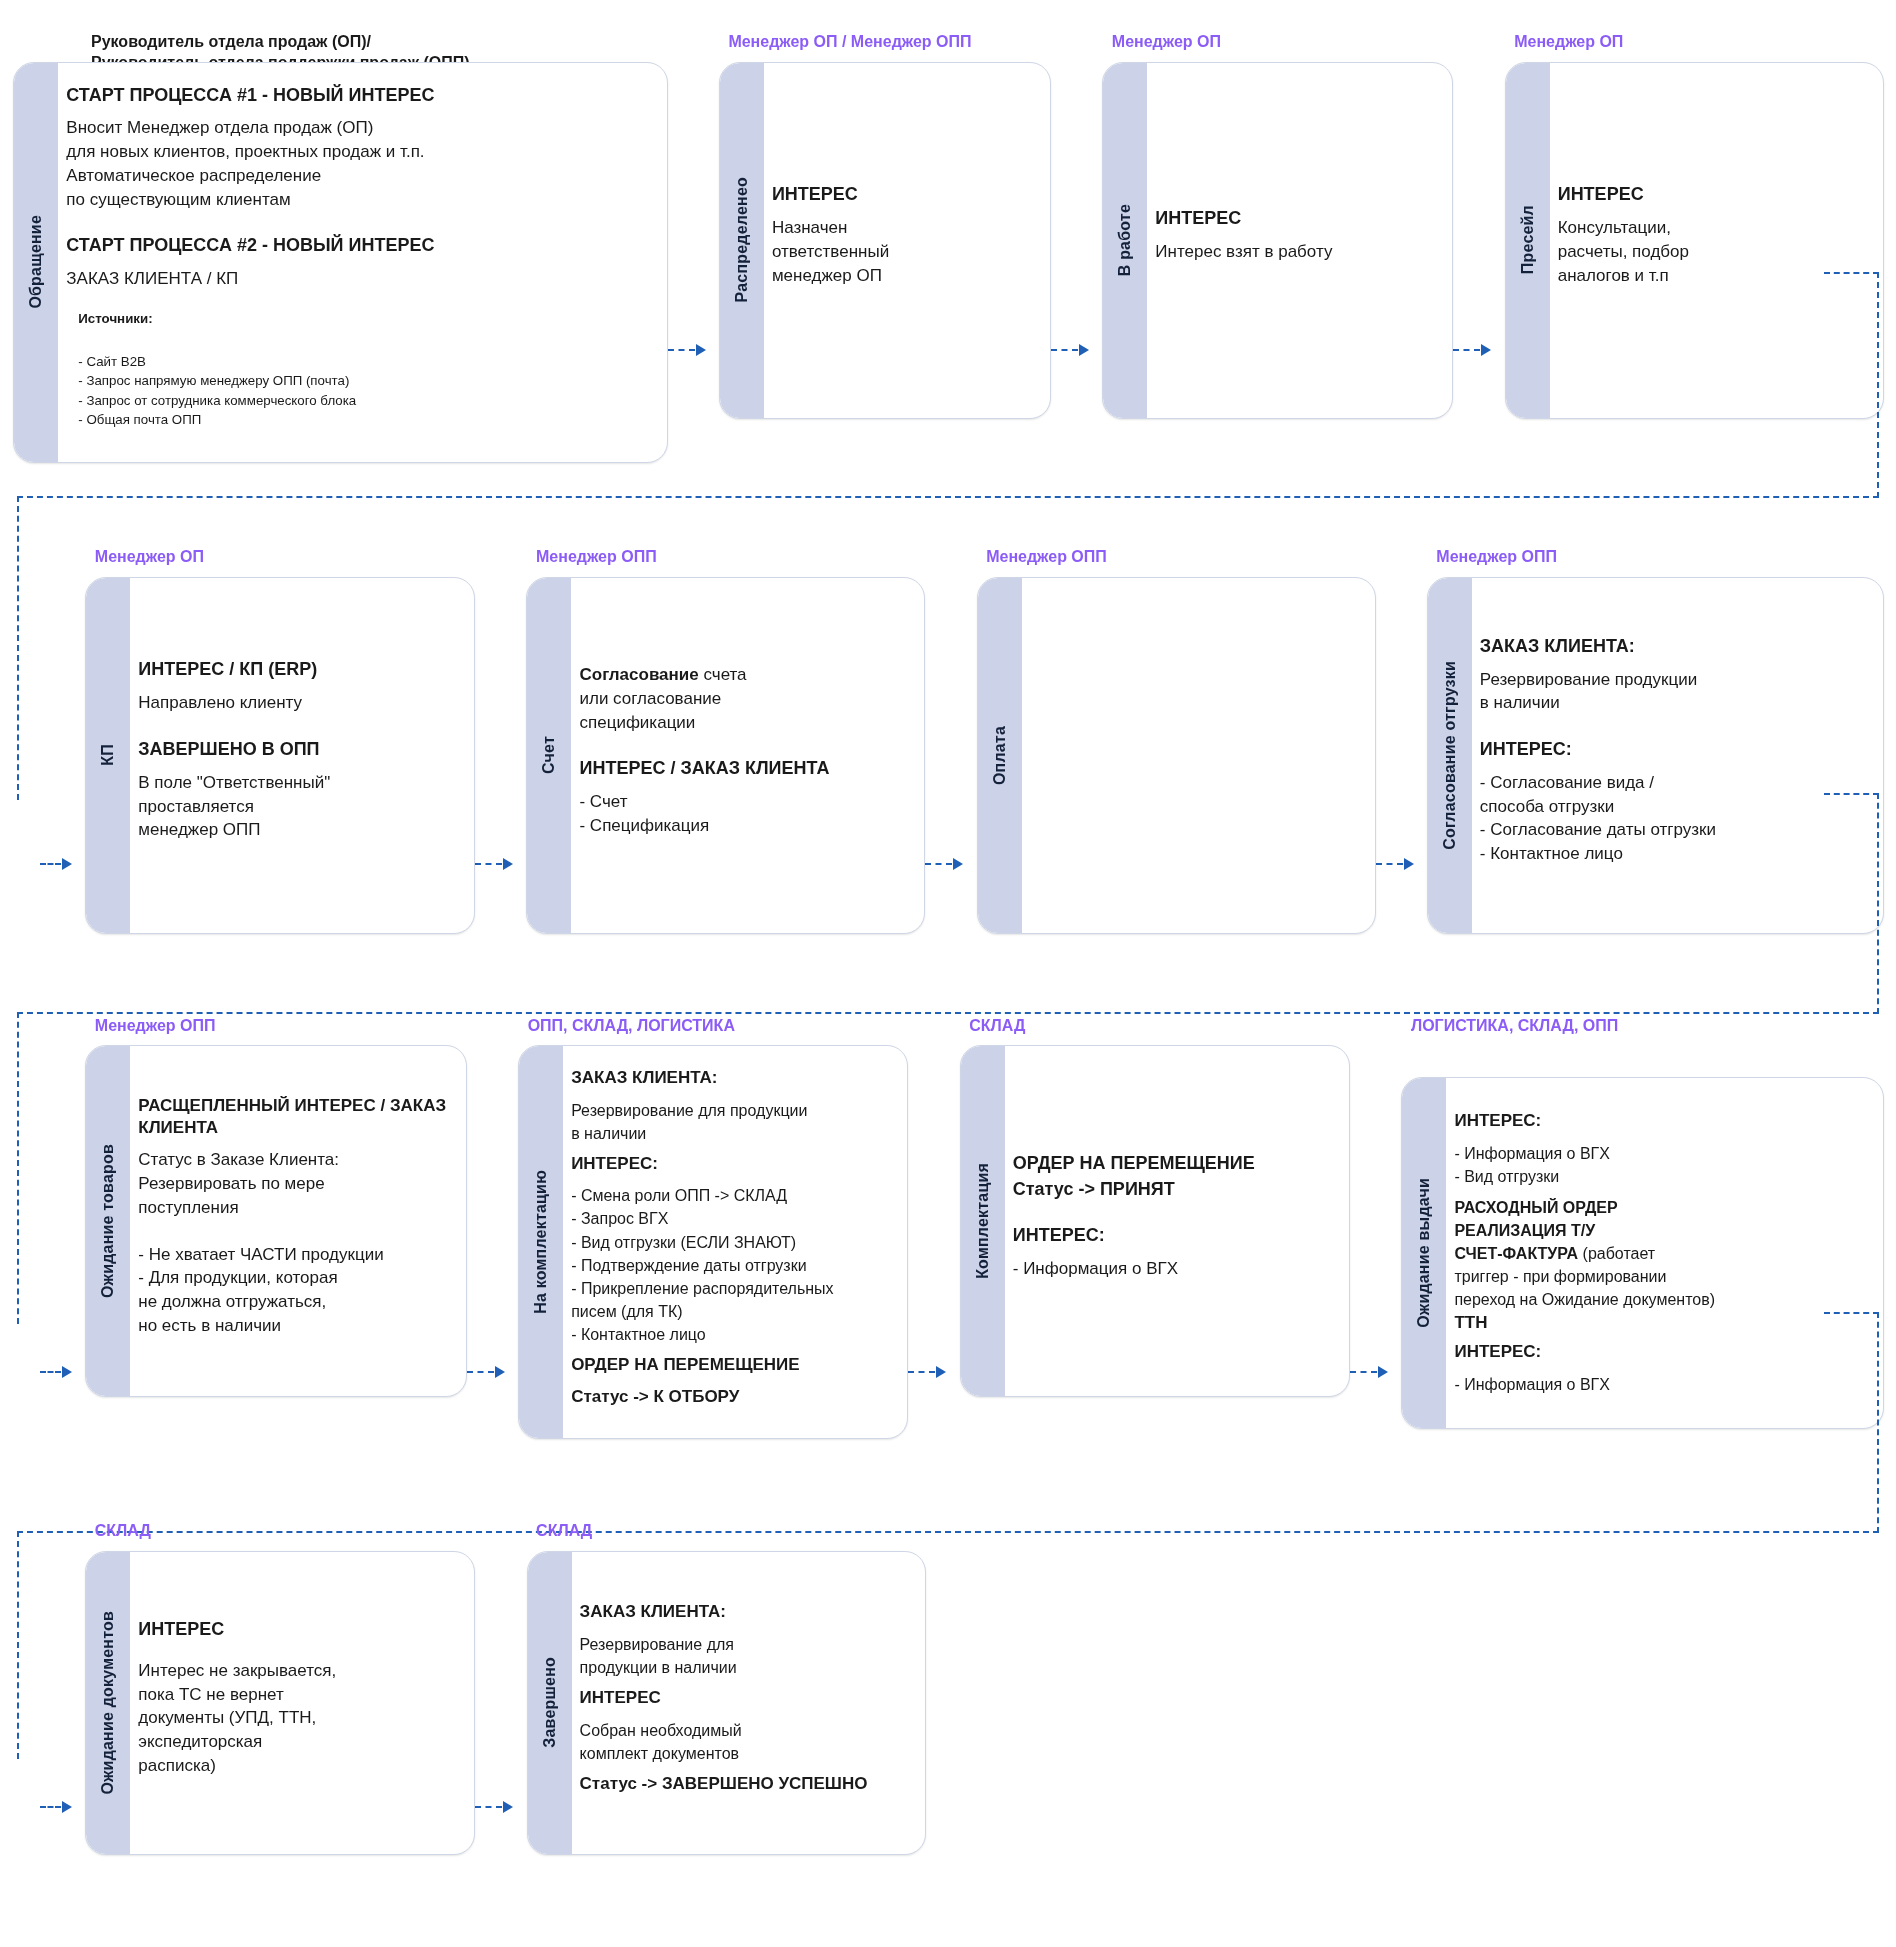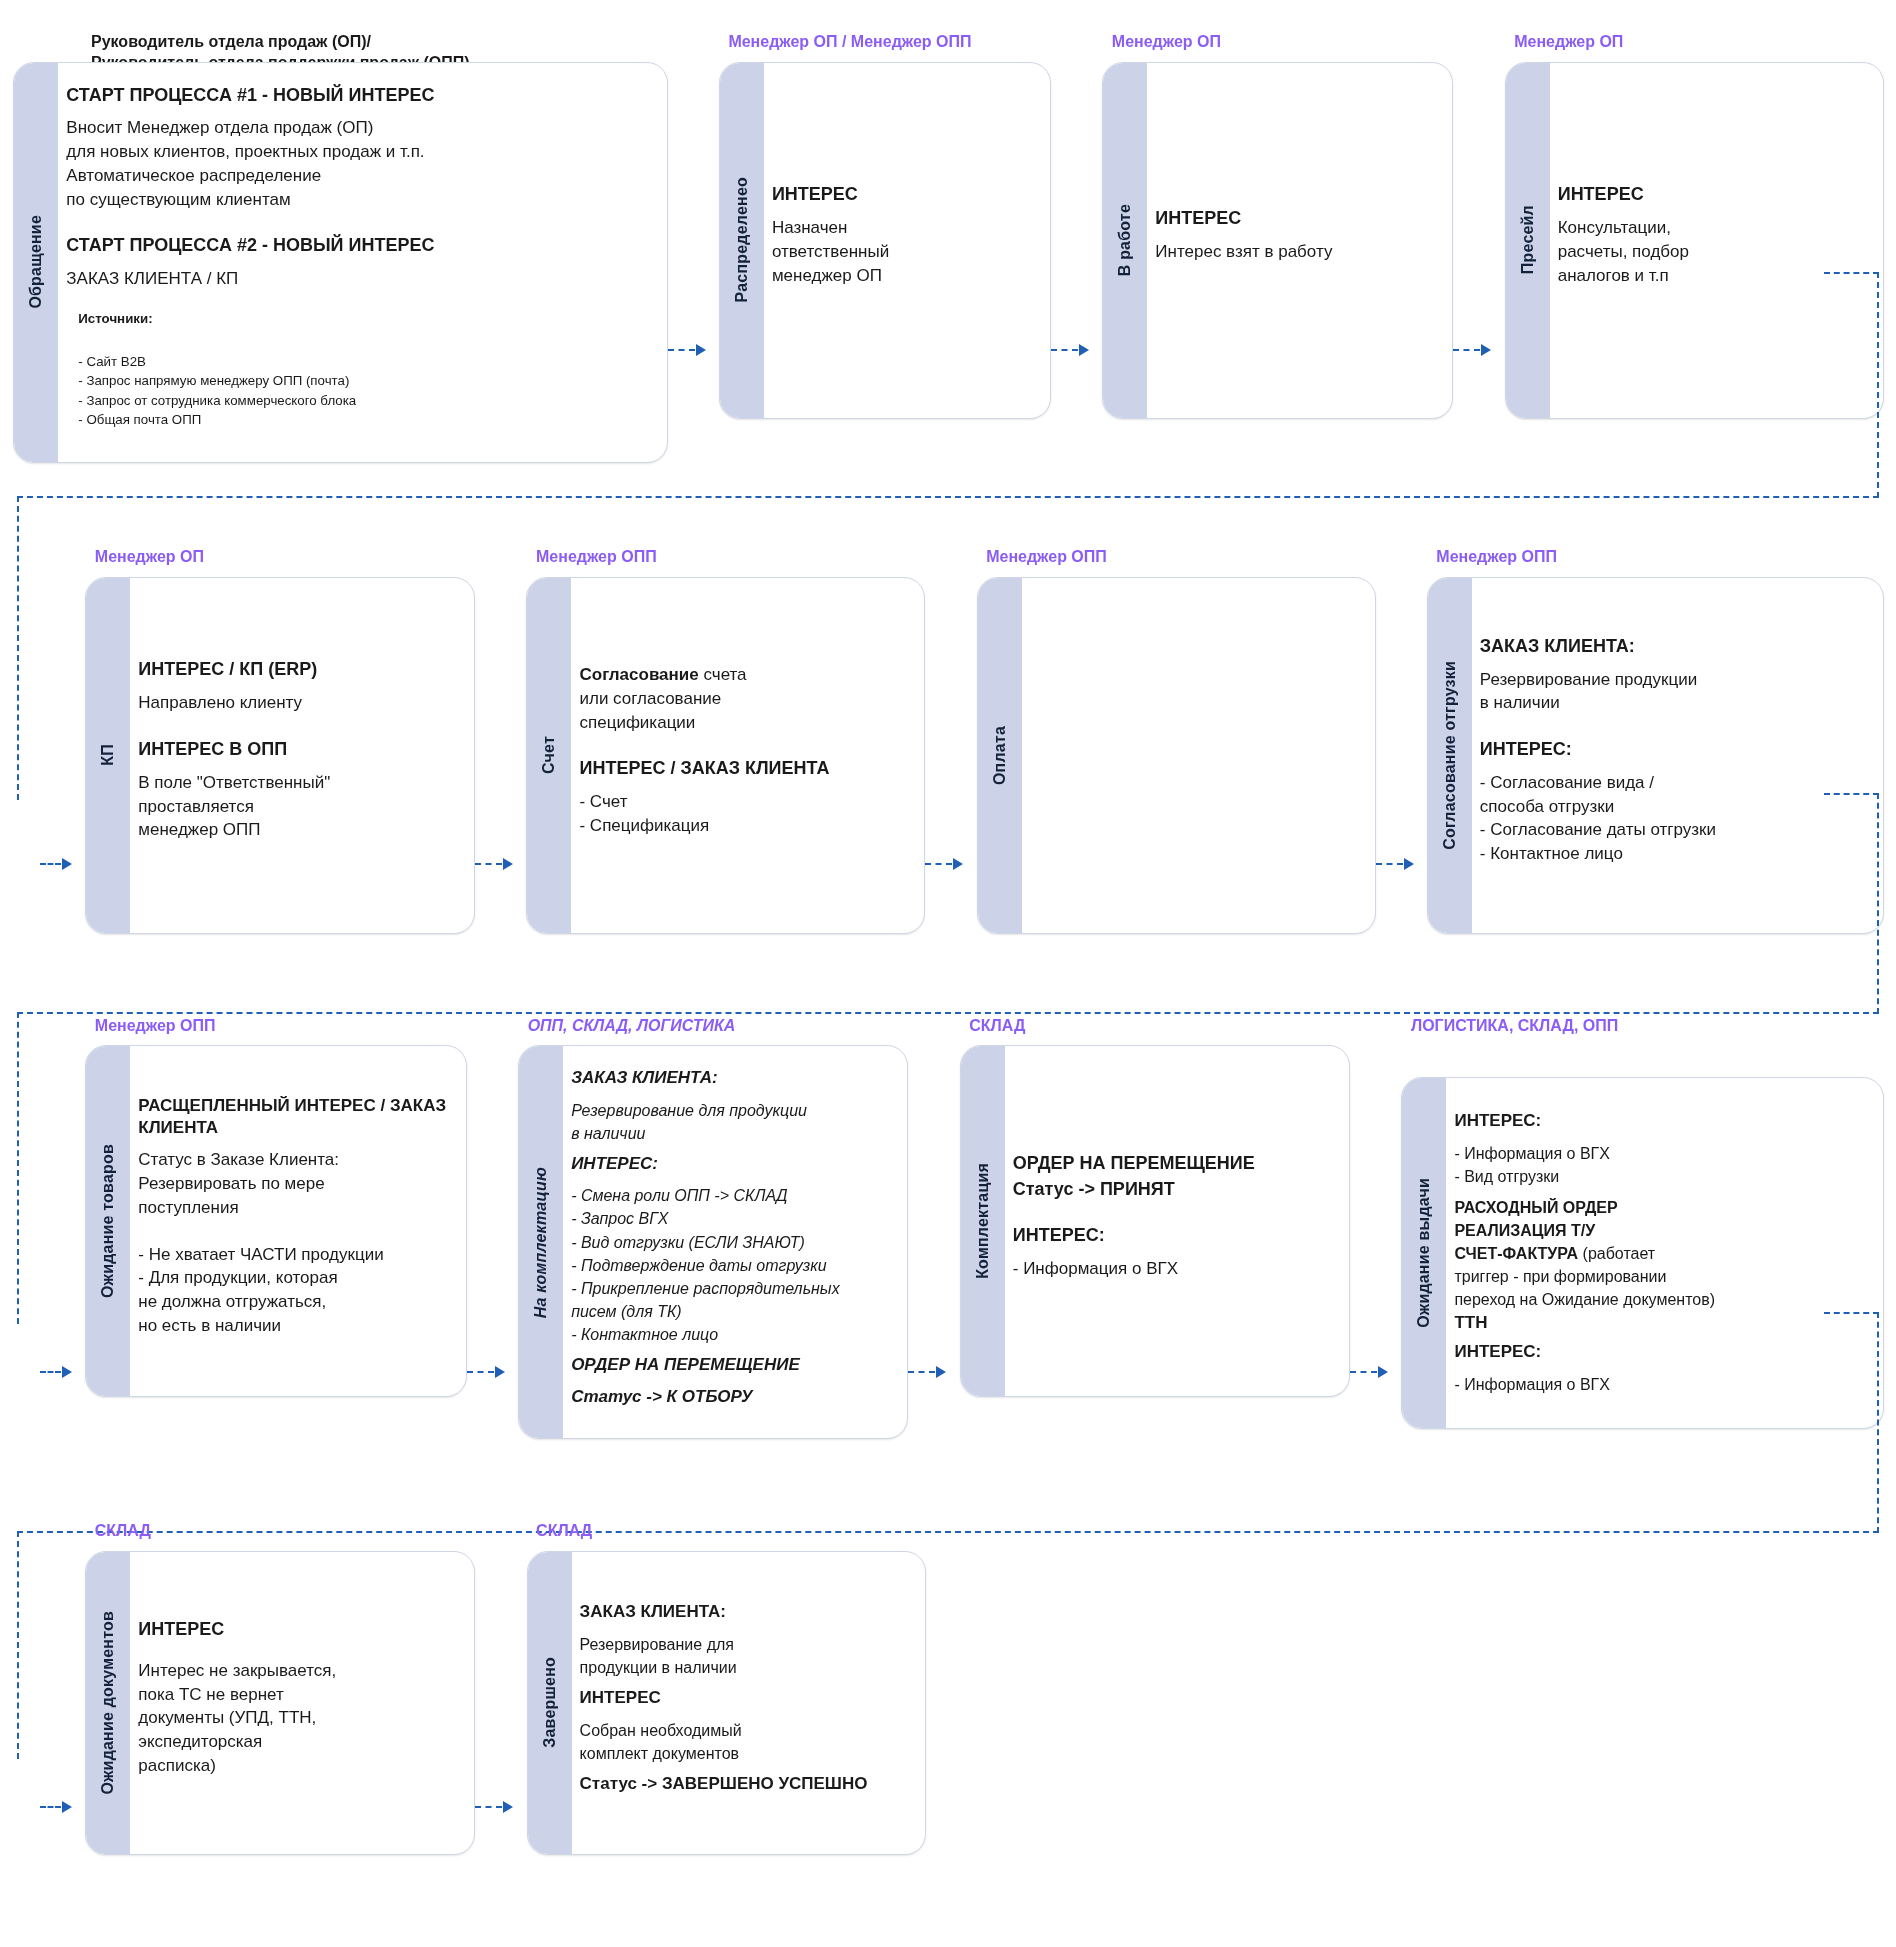--- a/index.html
+++ b/index.html
@@ -269,21 +269,21 @@
       <div class="node-wrap" style="width:390px; margin-left:9.5px;">
         <div class="lane-label" style="margin-left:9.5px;">Менеджер ОП</div>
         <div class="node" style="min-height:357px;">
           <div class="stage-tab">
               <span>КП</span>
             </div>
           <div class="node-body center">
             <p class="t-title">ИНТЕРЕС / КП (ERP)</p>
             <p class="t-sub">Направлено клиенту</p>
             <div class="t-gap"></div>
-            <p class="t-title">ИНТЕРЕС В ОПП</p>
+            <p class="t-title">ЗАВЕРШЕНО В ОПП</p>
             <p class="t-sub">В поле "Ответственный"
 проставляется
 менеджер ОПП</p>
           </div>
         </div>
       </div>
 
       <div class="arrow" style="margin-top:247px;">
           <div class="dashes"></div>
           <div class="head"></div>
@@ -381,21 +381,21 @@
   но есть в наличии</p>
           </div>
         </div>
       </div>
 
       <div class="arrow" style="margin-top:290px;">
           <div class="dashes"></div>
           <div class="head"></div>
         </div>
 
-      <div class="node-wrap" style="width:399px; margin-left:13.3px;font-style:italic;">
+      <div class="node-wrap" style="width:399px; margin-left:13.3px;">
         <div class="lane-label" style="margin-left:9.5px;">ОПП, СКЛАД, ЛОГИСТИКА</div>
         <div class="node" style="min-height:352px;">
           <div class="stage-tab">
               <span>На комплектацию</span>
             </div>
           <div class="node-body">
             <p class="t-title small">ЗАКАЗ КЛИЕНТА:</p>
             <p class="t-list">Резервирование для продукции
 в наличии</p>
             <div class="t-gap-sm"></div>

